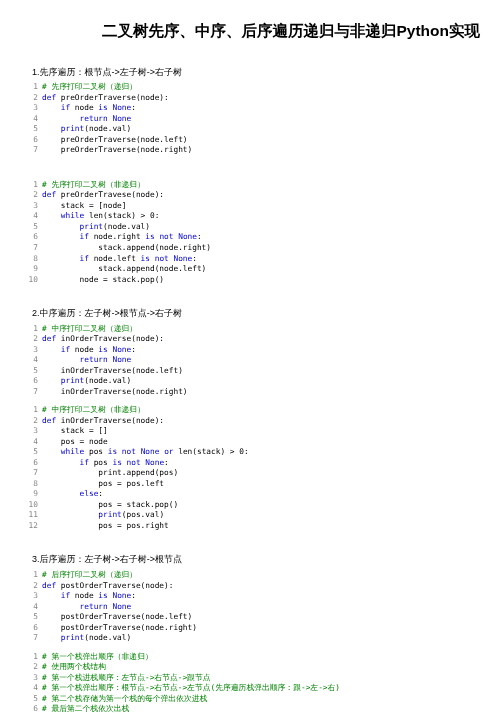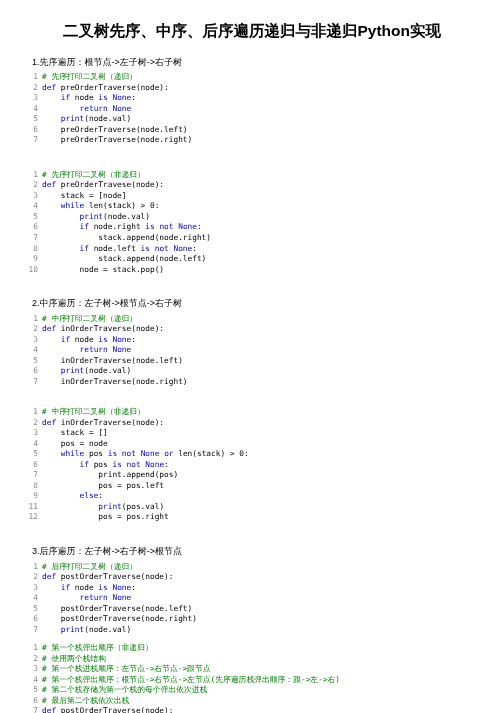--- a/index.html
+++ b/index.html
@@ -9,22 +9,22 @@
     padding: 20px 24px;
     width: 504px;
     box-sizing: border-box;
     font-size: 8px;
     line-height: 1.4;
     color: #000;
   }
   h1 {
     font-size: 15.5px;
     font-weight: bold;
-    margin: 0 0 14px 0;
-    text-align: center;
+    margin: 0 0 24px 0;
+    text-align: right;
   }
   .section-label {
     font-size: 9px;
     margin: 6px 0 4px 8px;
   }
   .code-block {
     font-family: Consolas, monospace;
     font-size: 7.8px;
     line-height: 1.35;
   }
@@ -78,30 +78,31 @@
 <div class="code-block">
   <div class="code-line"><span class="ln">1</span><span class="cmt"># 中序打印二叉树（递归）</span></div>
   <div class="code-line"><span class="ln">2</span><span><span class="kw">def</span> inOrderTraverse(node):</span></div>
   <div class="code-line"><span class="ln">3</span><span>    <span class="kw">if</span> node <span class="kw">is</span> <span class="kw">None</span>:</span></div>
   <div class="code-line"><span class="ln">4</span><span>        <span class="kw">return</span> <span class="kw">None</span></span></div>
   <div class="code-line"><span class="ln">5</span><span>    inOrderTraverse(node.left)</span></div>
   <div class="code-line"><span class="ln">6</span><span>    <span class="kw">print</span>(node.val)</span></div>
   <div class="code-line"><span class="ln">7</span><span>    inOrderTraverse(node.right)</span></div>
 </div>
 
-<div class="code-block" style="margin-top:20px">
+<div class="code-block" style="margin-top:8px">
   <div class="code-line"><span class="ln">1</span><span class="cmt"># 中序打印二叉树（非递归）</span></div>
   <div class="code-line"><span class="ln">2</span><span><span class="kw">def</span> inOrderTraverse(node):</span></div>
   <div class="code-line"><span class="ln">3</span><span>    stack = []</span></div>
   <div class="code-line"><span class="ln">4</span><span>    pos = node</span></div>
   <div class="code-line"><span class="ln">5</span><span>    <span class="kw">while</span> pos <span class="kw">is</span> <span class="kw">not</span> <span class="kw">None</span> <span class="kw">or</span> len(stack) &gt; 0:</span></div>
   <div class="code-line"><span class="ln">6</span><span>        <span class="kw">if</span> pos <span class="kw">is</span> <span class="kw">not</span> <span class="kw">None</span>:</span></div>
   <div class="code-line"><span class="ln">7</span><span>            print.append(pos)</span></div>
   <div class="code-line"><span class="ln">8</span><span>            pos = pos.left</span></div>
   <div class="code-line"><span class="ln">9</span><span>        <span class="kw">else</span>:</span></div>
+  <div class="code-line"><span class="ln">10</span><span>            pos = stack.pop()</span></div>
   <div class="code-line"><span class="ln">11</span><span>            <span class="kw">print</span>(pos.val)</span></div>
   <div class="code-line"><span class="ln">12</span><span>            pos = pos.right</span></div>
 </div>
 
 <div class="spacer"></div>
 <div class="section-label">3.后序遍历：左子树-&gt;右子树-&gt;根节点</div>
 
 <div class="code-block">
   <div class="code-line"><span class="ln">1</span><span class="cmt"># 后序打印二叉树（递归）</span></div>
   <div class="code-line"><span class="ln">2</span><span><span class="kw">def</span> postOrderTraverse(node):</span></div>

